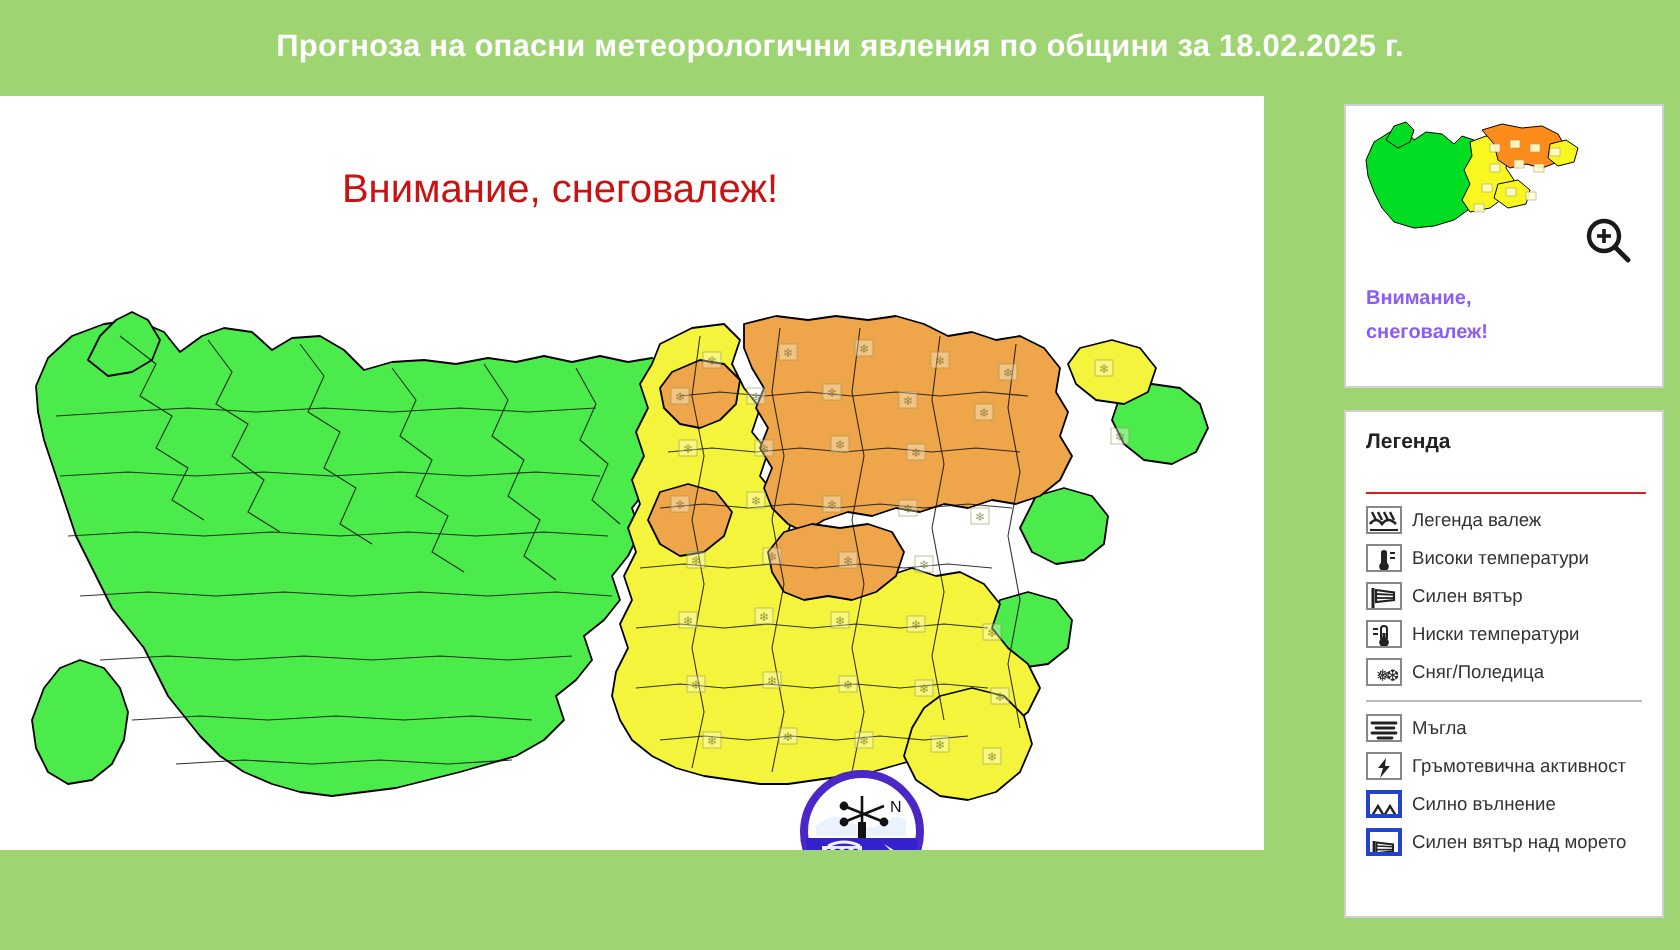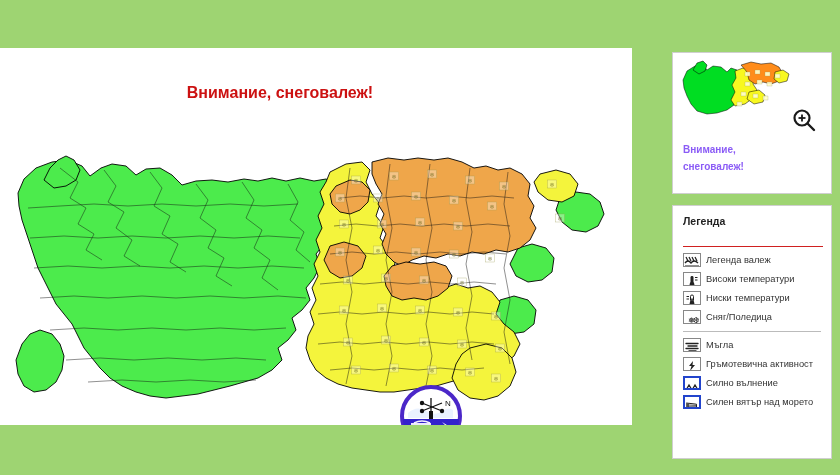--- a/index.html
+++ b/index.html
@@ -35,22 +35,22 @@
     position: absolute; left: 0px; top: 48px;
     width: 632px; height: 377px;
     background: #ffffff;
     overflow: hidden;
   }
   #map-warning-text {
     position: absolute; left: 0; top: 36px;
     width: 560px;
     text-align: center;
     color: #cc1111;
-    font-size: 16px;
-    font-weight: bold;
+    font-size: 20px;
+    font-weight: normal;
     white-space: nowrap;
   }
   #main-map-svg { position: absolute; left: 0; top: 0; }
 
   
   #nimh-logo { position: absolute; left: 400px; top: 337px; }
 
   
   #right-col {
     position: absolute; left: 672px; top: 52px;
@@ -124,20 +124,23 @@
     line-height: 11.5px;
     margin-bottom: 4px;
     white-space: pre-line;
   }
 </style>
 </head>
 <body>
 
 <div id="page">
 
+  <div id="title-bar">
+    <div id="page-title">Прогноза на опасни метеорологични явления по общини за 18.02.2025 г.</div>
+  </div>
 
   <div id="map-panel">
 
     <div id="map-warning-text">Внимание, снеговалеж!</div>
 
     <svg id="main-map-svg" width="632" height="377" viewBox="0 0 632 377">
       <defs>
 
         <g id="m-snow">
           <rect x="-4.5" y="-4" width="9" height="8" fill="#ffffff" fill-opacity="0.45" stroke="#9a9a50" stroke-width="0.4"></rect>
@@ -371,20 +374,31 @@
           <svg width="16" height="12" viewBox="0 0 16 12">
             <rect x="6.5" y="1" width="3" height="7" rx="1.4" fill="#222"></rect>
             <circle cx="8" cy="9.2" r="2.4" fill="#222"></circle>
             <line x1="11" y1="2.5" x2="13.5" y2="2.5" stroke="#222" stroke-width="1"></line>
             <line x1="11" y1="5" x2="13.5" y2="5" stroke="#222" stroke-width="1"></line>
           </svg>
         </span>
         <span class="legend-lbl">Високи температури</span>
       </div>
 
+      <div class="legend-row">
+        <span class="legend-ico">
+          <svg width="16" height="12" viewBox="0 0 16 12">
+            <line x1="2.5" y1="1" x2="2.5" y2="11" stroke="#222" stroke-width="1.5"></line>
+            <path d="M4,2 L13,3.2 L13,7 L4,8 Z" fill="none" stroke="#222" stroke-width="1.1"></path>
+            <line x1="4" y1="4" x2="12.8" y2="4.4" stroke="#222" stroke-width="0.9"></line>
+            <line x1="4" y1="6" x2="12.8" y2="6" stroke="#222" stroke-width="0.9"></line>
+          </svg>
+        </span>
+        <span class="legend-lbl">Силен вятър</span>
+      </div>
 
       <div class="legend-row">
         <span class="legend-ico">
           <svg width="16" height="12" viewBox="0 0 16 12">
             <rect x="6.5" y="1" width="3" height="7" rx="1.4" fill="none" stroke="#222" stroke-width="1"></rect>
             <rect x="7.2" y="4.5" width="1.6" height="3.5" fill="#222"></rect>
             <circle cx="8" cy="9.2" r="2.4" fill="#222"></circle>
             <line x1="2.5" y1="2.5" x2="5" y2="2.5" stroke="#222" stroke-width="1"></line>
             <line x1="2.5" y1="5" x2="5" y2="5" stroke="#222" stroke-width="1"></line>
           </svg>

